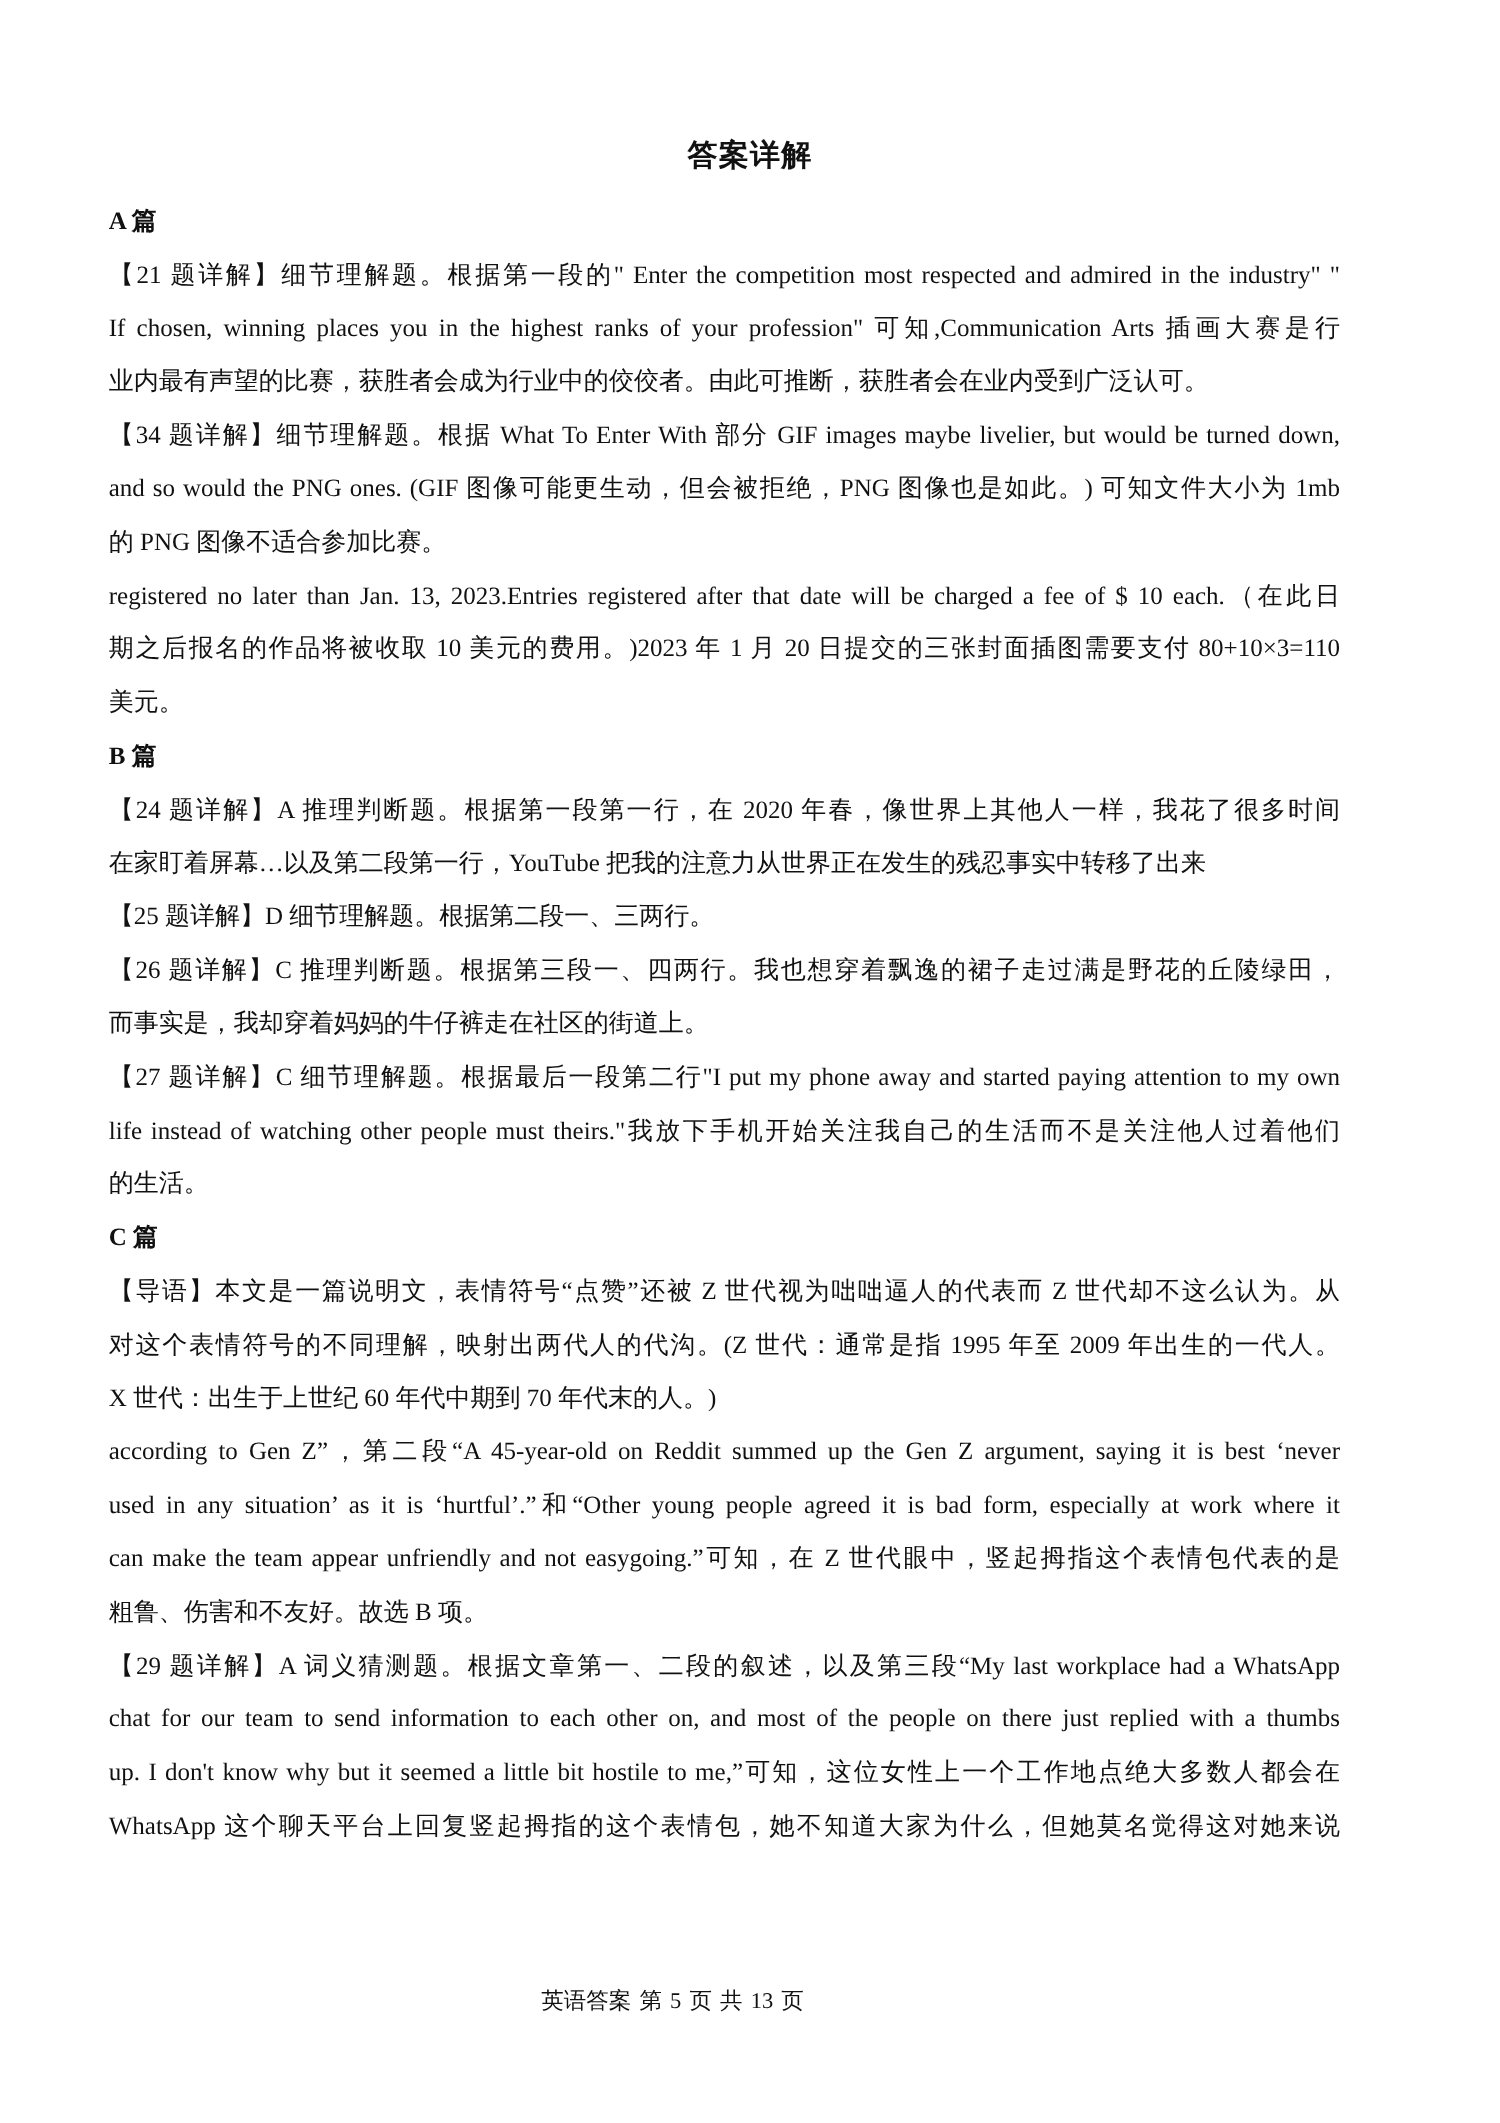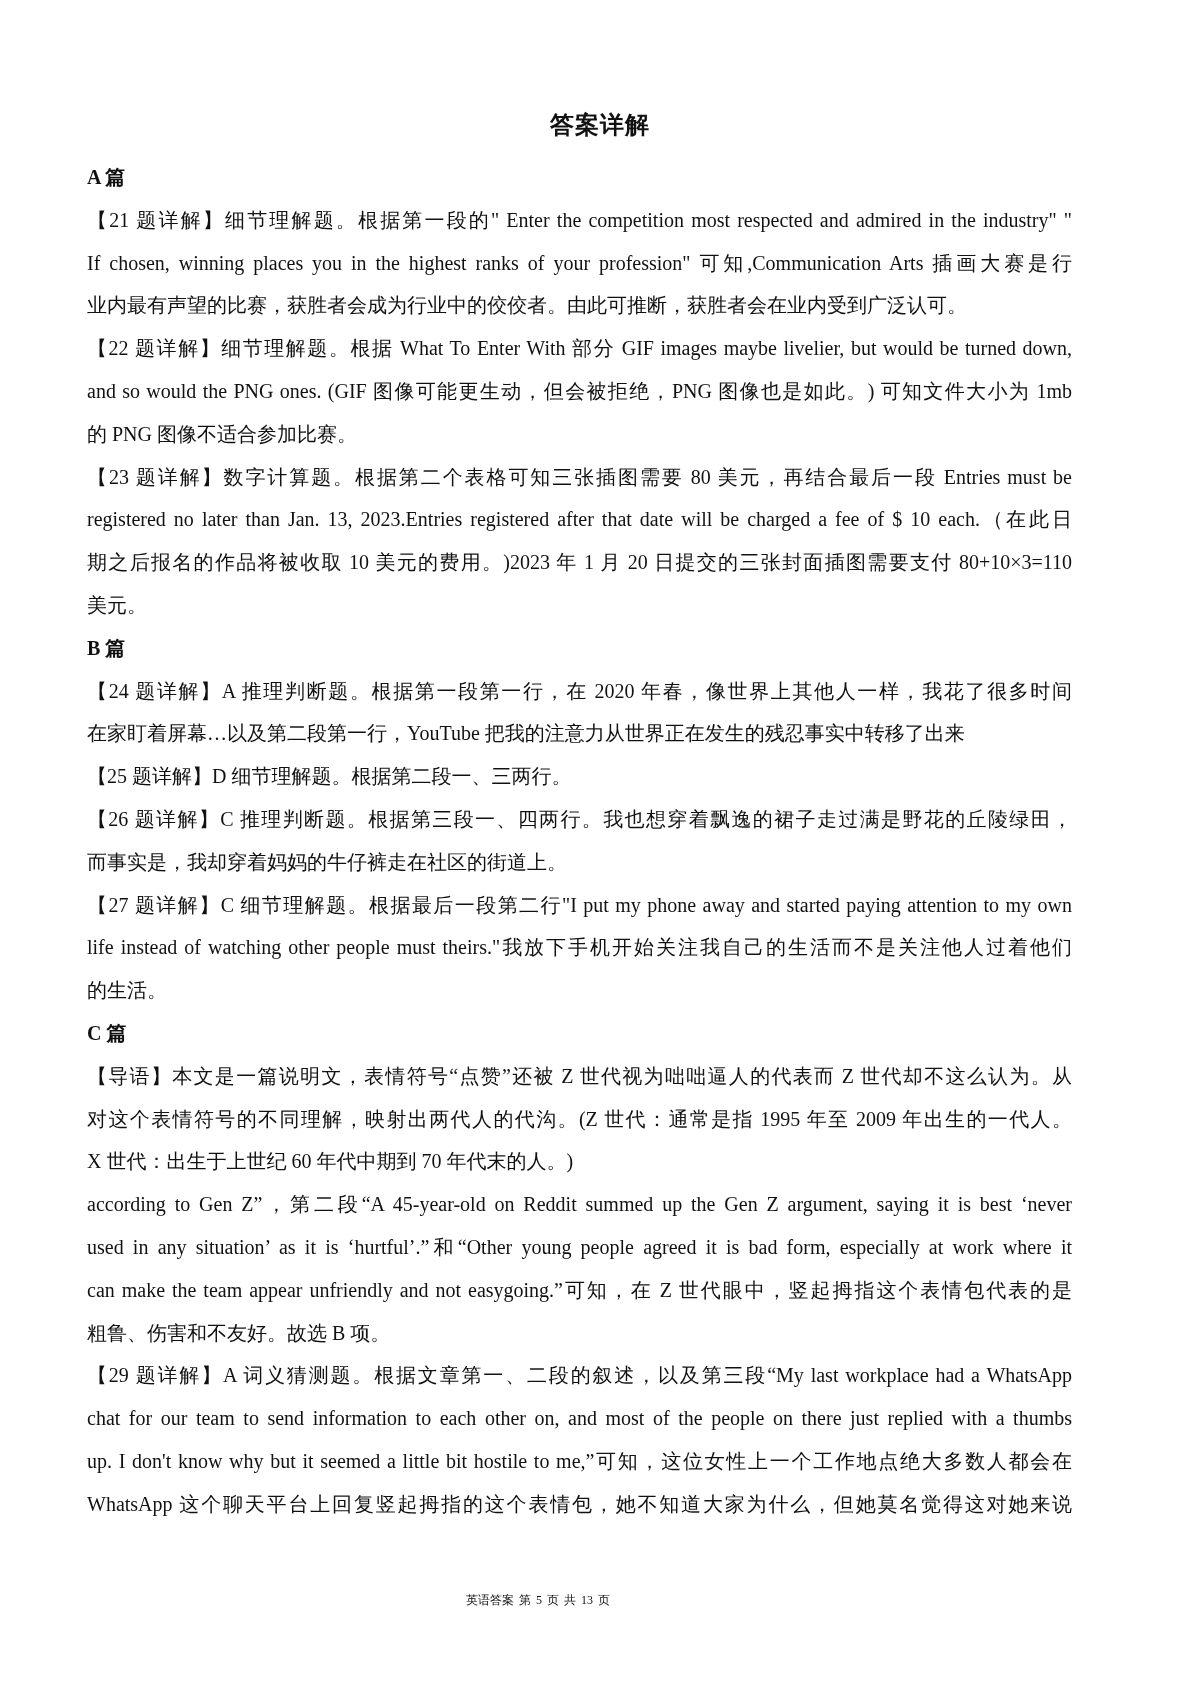--- a/index.html
+++ b/index.html
@@ -54,45 +54,44 @@
   }
   .line.heading {
     font-weight: bold;
   }
   .footer {
     position: absolute;
     top: 1588px;
     left: 0;
     width: 1076px;
     text-align: center;
-    font-size: 12px;
+    font-size: 18px;
     line-height: 24px;
     word-spacing: 2px;
   }
 </style>
 </head>
 <body>
 
 <div class="page">
 
   <h1 class="doc-title">答案详解</h1>
 
   <div class="content">
 
     <div class="line heading">A 篇</div>
 
     <div class="line j">【21 题详解】细节理解题。根据第一段的" Enter the competition most respected and admired in the industry" "</div>
     <div class="line j">If chosen, winning places you in the highest ranks of your profession" 可知,Communication Arts 插画大赛是行</div>
     <div class="line">业内最有声望的比赛，获胜者会成为行业中的佼佼者。由此可推断，获胜者会在业内受到广泛认可。</div>
 
-    <div class="line j">【22 题详解】细节理解题。根据 What To Enter With 部分 GIF images maybe livelier, but would be turned down,</div>
+    <div class="line j">【34 题详解】细节理解题。根据 What To Enter With 部分 GIF images maybe livelier, but would be turned down,</div>
     <div class="line j">and so would the PNG ones. (GIF 图像可能更生动，但会被拒绝，PNG 图像也是如此。) 可知文件大小为 1mb</div>
     <div class="line">的 PNG 图像不适合参加比赛。</div>
 
-    <div class="line j">【23 题详解】数字计算题。根据第二个表格可知三张插图需要 80 美元，再结合最后一段 Entries must be</div>
     <div class="line j">registered no later than Jan. 13, 2023.Entries registered after that date will be charged a fee of $ 10 each.（在此日</div>
     <div class="line j">期之后报名的作品将被收取 10 美元的费用。)2023 年 1 月 20 日提交的三张封面插图需要支付 80+10×3=110</div>
     <div class="line">美元。</div>
 
     <div class="line heading">B 篇</div>
 
     <div class="line j">【24 题详解】A 推理判断题。根据第一段第一行，在 2020 年春，像世界上其他人一样，我花了很多时间</div>
     <div class="line">在家盯着屏幕…以及第二段第一行，YouTube 把我的注意力从世界正在发生的残忍事实中转移了出来</div>
 
     <div class="line">【25 题详解】D 细节理解题。根据第二段一、三两行。</div>

